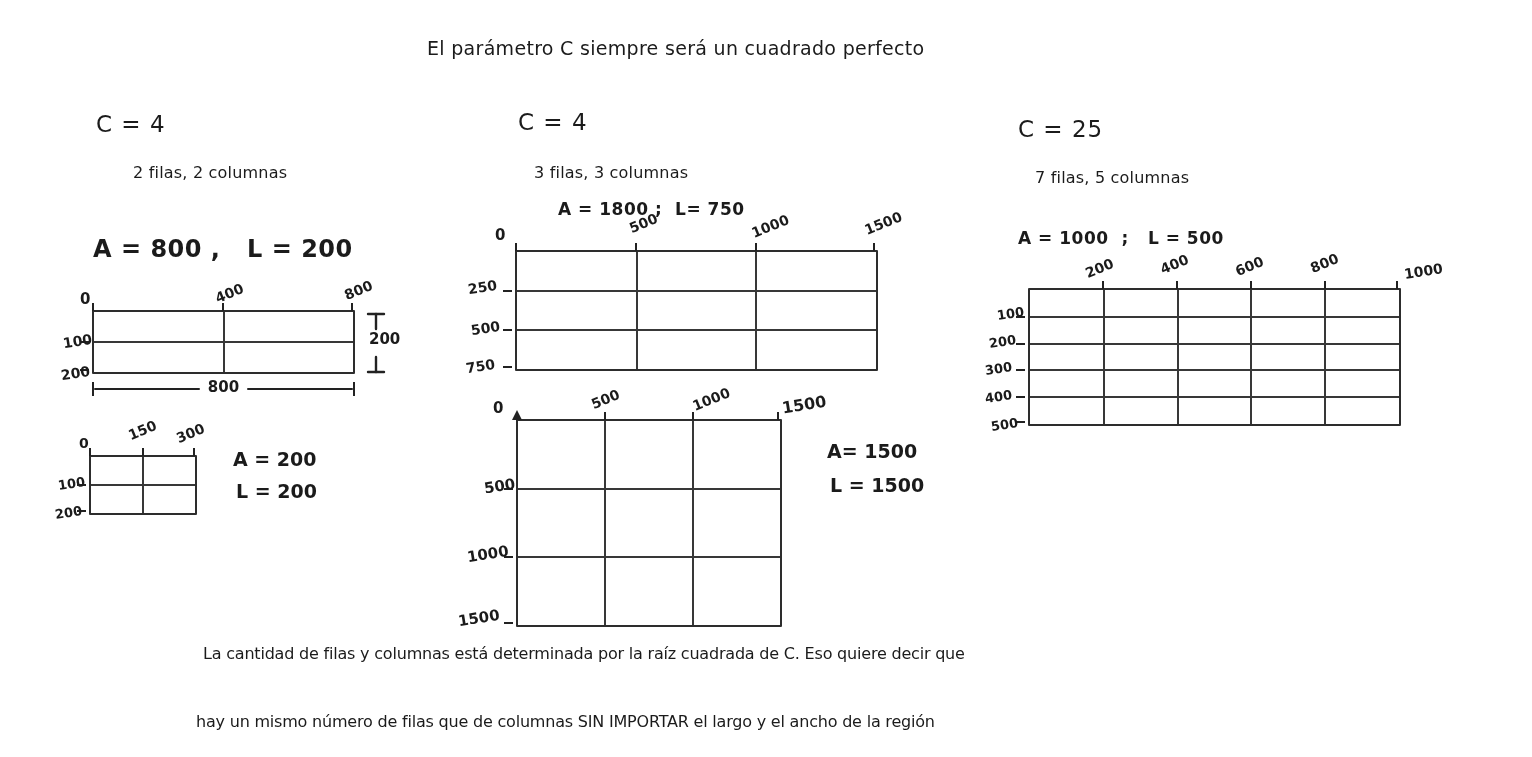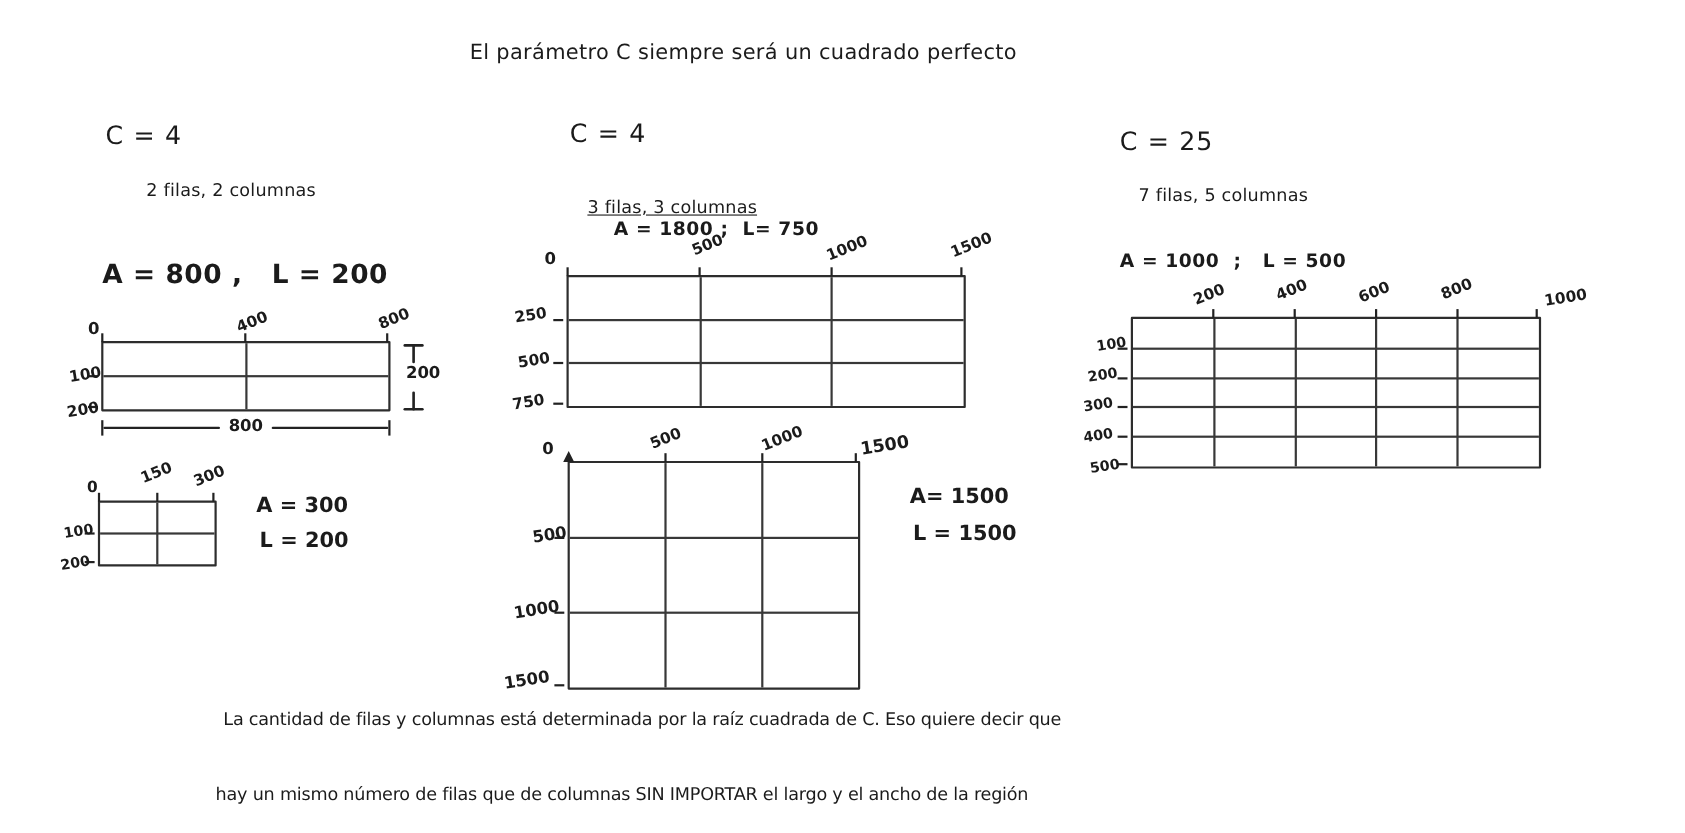--- a/index.html
+++ b/index.html
@@ -77,25 +77,25 @@
   <div class="tick-t" style="left:51px;"></div>
   <div class="tick-t" style="left:102px;"></div>
   <div class="tick-l" style="top:calc(50% - 1px);"></div>
   <div class="tick-l" style="top:calc(100% - 3px);"></div>
 </div>
 <span class="abs num fs14" style="left:79px;top:436px;">0</span>
 <span class="abs num fs14 slant" style="left:128px;top:423px;">150</span>
 <span class="abs num fs14 slant" style="left:176px;top:426px;">300</span>
 <span class="abs num fs13 slant2" style="left:58px;top:477px;">100</span>
 <span class="abs num fs13 slant2" style="left:55px;top:506px;">200</span>
-<span class="abs num fs19" style="left:233px;top:449px;">A = 300</span>
+<span class="abs num fs19" style="left:233px;top:449px;">A = 200</span>
 <span class="abs num fs19" style="left:236px;top:481px;">L = 200</span>
 
 <div class="abs hw-head" style="left:518px;top:110px;">C = 4</div>
-<div class="abs hw-sub" style="left:534px;top:180px;text-decoration:underline;">3 filas, 3 columnas</div>
+<div class="abs hw-sub" style="left:534px;top:164px;">3 filas, 3 columnas</div>
 <div class="abs hw-lab" style="left:558px;top:200px;">A = 1800 ;  L= 750</div>
 
 <div class="grid-box" style="left:515px;top:250px;width:363px;height:121px;">
   <div class="vl" style="left:calc(33.33% - 1px);"></div>
   <div class="vl" style="left:calc(66.66% - 1px);"></div>
   <div class="hl" style="top:calc(33.33% - 1px);"></div>
   <div class="hl" style="top:calc(66.66% - 1px);"></div>
   <div class="tick-t" style="left:-2px;"></div>
   <div class="tick-t" style="left:118px;"></div>
   <div class="tick-t" style="left:238px;"></div>

